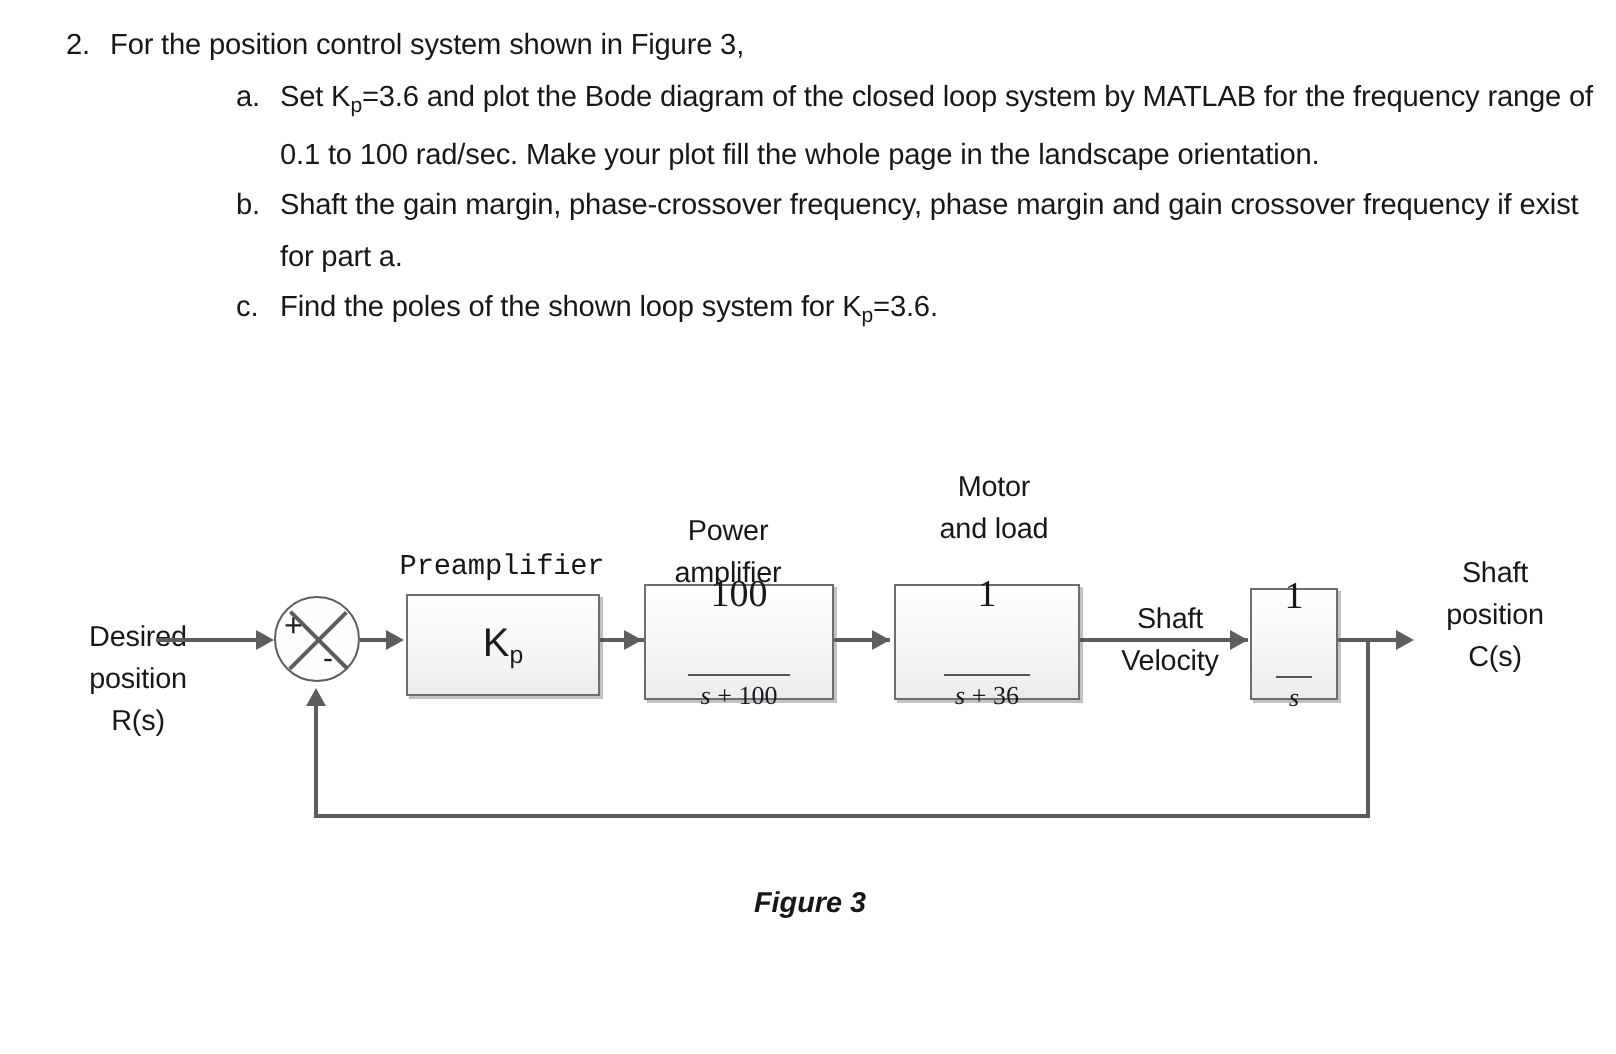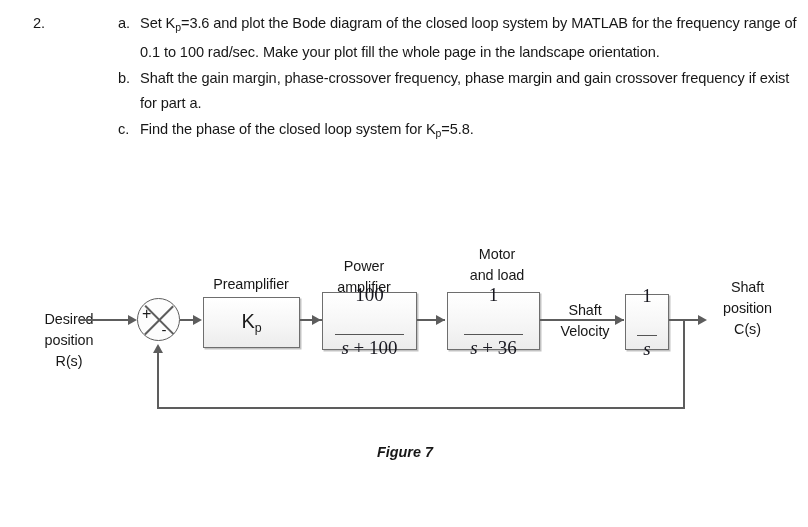--- a/index.html
+++ b/index.html
@@ -83,21 +83,21 @@
     align-items: center;
     line-height: 1;
     color: #17171f;
     gap: 28px;
   }
   .frac .num {
     font-size: 19px;
     padding: 0 6px 2px 6px;
   }
   .frac .den {
-    font-size: 19px;
+    font-size: 13px;
     padding: 3px 6px 0 6px;
     border-top: 1.3px solid #555;
   }
   .frac .it { font-style: italic; }
 
   
   .wire-h, .wire-v {
     position: absolute;
     background: #5d5d5d;
   }
@@ -163,35 +163,36 @@
     text-align: center;
   }
 </style>
 </head>
 <body>
 
 <div class="qtext">
 
   <div class="item lvl1">
     <span class="marker">2.</span>
+    <span class="body">For the position control system shown in Figure 3,</span>
   </div>
 
   <div class="item lvl2">
     <span class="marker">a.</span>
     <span class="body"><span>Set K</span><span class="sub">p</span><span>=3.6 and plot the Bode diagram of the closed loop system by MATLAB for the frequency range of 0.1 to 100 rad/sec. Make your plot fill the whole page in the landscape orientation.</span></span>
   </div>
 
   <div class="item lvl2">
     <span class="marker">b.</span>
     <span class="body">Shaft the gain margin, phase-crossover frequency, phase margin and gain crossover frequency if exist for part a.</span>
   </div>
 
   <div class="item lvl2">
     <span class="marker">c.</span>
-    <span class="body"><span>Find the phase of the closed loop system for K</span><span class="sub">p</span><span>=5.8.</span></span>
+    <span class="body"><span>Find the poles of the shown loop system for K</span><span class="sub">p</span><span>=3.6.</span></span>
   </div>
 
 </div>
 
 <div class="diagram">
 
   <div class="lbl" style="left:14px; top:309px; width:110px;">Desired
 position
 R(s)</div>
 
@@ -201,41 +202,41 @@
   <div class="sum">
     <div class="x1"></div>
     <div class="x2"></div>
     <div class="plus">+</div>
     <div class="minus">-</div>
   </div>
 
   <div class="wire-h" style="left:180px; top:319px; width:16px;"></div>
   <div class="arrow right" style="left:193px; top:315px;"></div>
 
-  <div class="lbl" style="left:186px; top:274px; width:130px;">Preamplifier</div>
+  <div class="lbl" style="left:186px; top:274px; width:130px;font-family:Liberation Mono, monospace;">Preamplifier</div>
   <div class="blk" style="left:203px; top:297px; width:97px; height:51px;">
     <span class="kp"><span>K</span><span class="sb">p</span></span>
   </div>
 
   <div class="wire-h" style="left:300px; top:319px; width:22px;"></div>
   <div class="arrow right" style="left:312px; top:315px;"></div>
 
   <div class="lbl" style="left:304px; top:228px; width:120px;margin-top:28px;">Power
 amplifier</div>
   <div class="blk" style="left:322px; top:292px; width:95px; height:58px;">
     <span class="frac">
       <span class="num">100</span>
       <span class="den"><span class="it">s</span><span> + 100</span></span>
     </span>
   </div>
 
   <div class="wire-h" style="left:417px; top:319px; width:28px;"></div>
   <div class="arrow right" style="left:436px; top:315px;"></div>
 
-  <div class="lbl" style="left:437px; top:244px; width:120px;">Motor
+  <div class="lbl" style="left:437px; top:234px; width:120px;">Motor
 and load</div>
   <div class="blk" style="left:447px; top:292px; width:93px; height:58px;">
     <span class="frac">
       <span class="num">1</span>
       <span class="den"><span class="it">s</span><span> + 36</span></span>
     </span>
   </div>
 
   <div class="wire-h" style="left:540px; top:319px; width:84px;"></div>
   <div class="arrow right" style="left:615px; top:315px;"></div>
@@ -253,15 +254,15 @@
   <div class="arrow right" style="left:698px; top:315px;"></div>
   <div class="lbl" style="left:700px; top:277px; width:95px;">Shaft
 position
 C(s)</div>
 
   <div class="wire-v" style="left:683px; top:319px; height:90px;"></div>
   <div class="wire-h" style="left:157px; top:407px; width:528px;"></div>
   <div class="wire-v" style="left:157px; top:351px; height:57px;"></div>
   <div class="arrow up" style="left:153px; top:344px;"></div>
 
-  <div class="figcap" style="left:355px; top:444px; width:100px;">Figure 7</div>
+  <div class="figcap" style="left:355px; top:444px; width:100px;">Figure 3</div>
 
 </div>
 
 </body></html>

